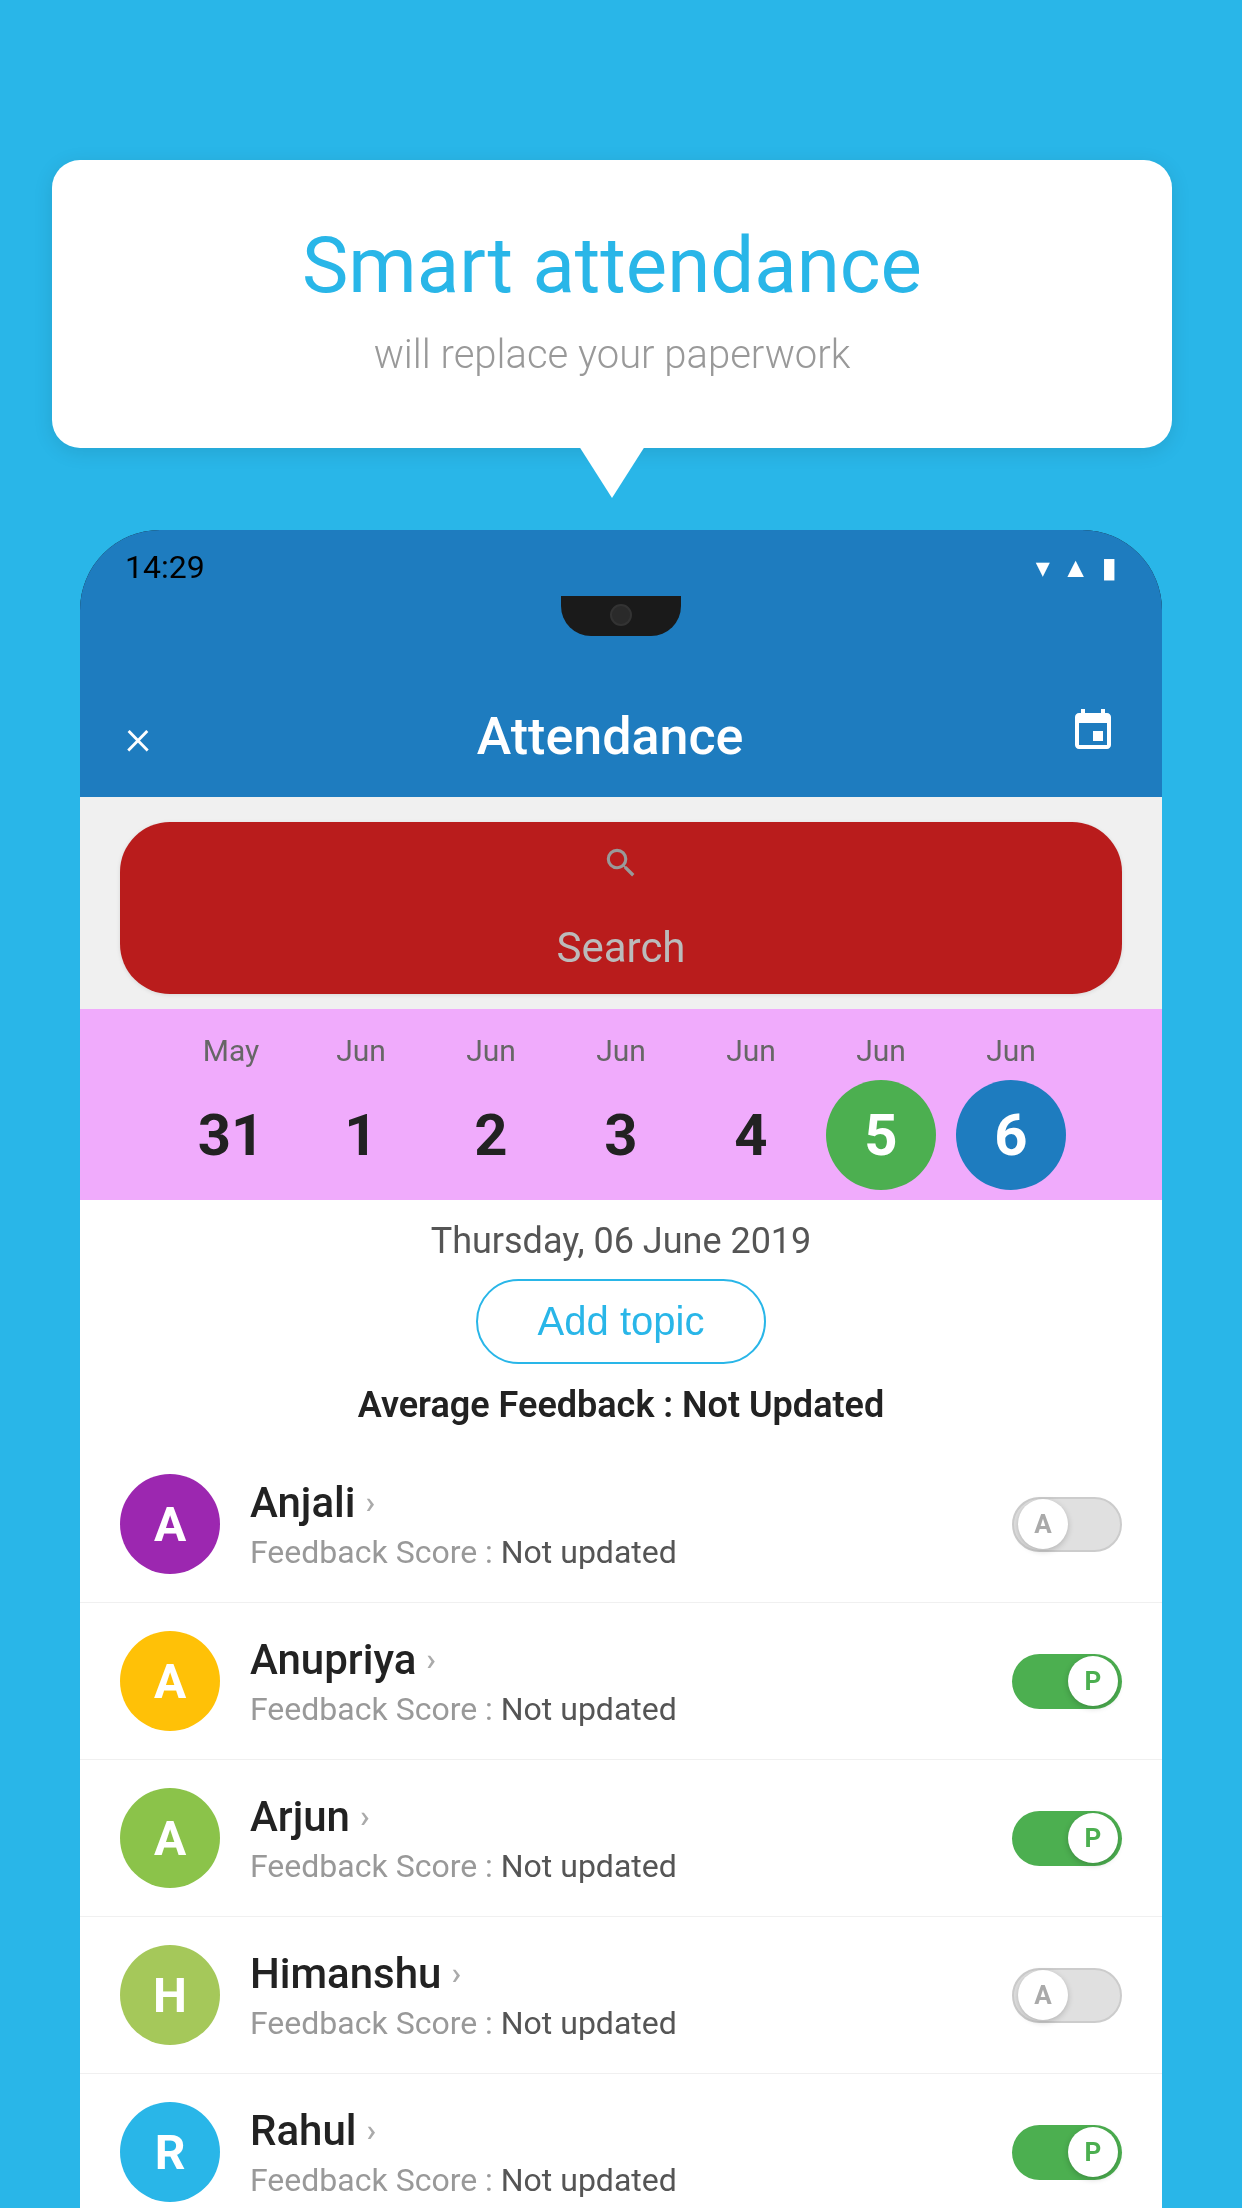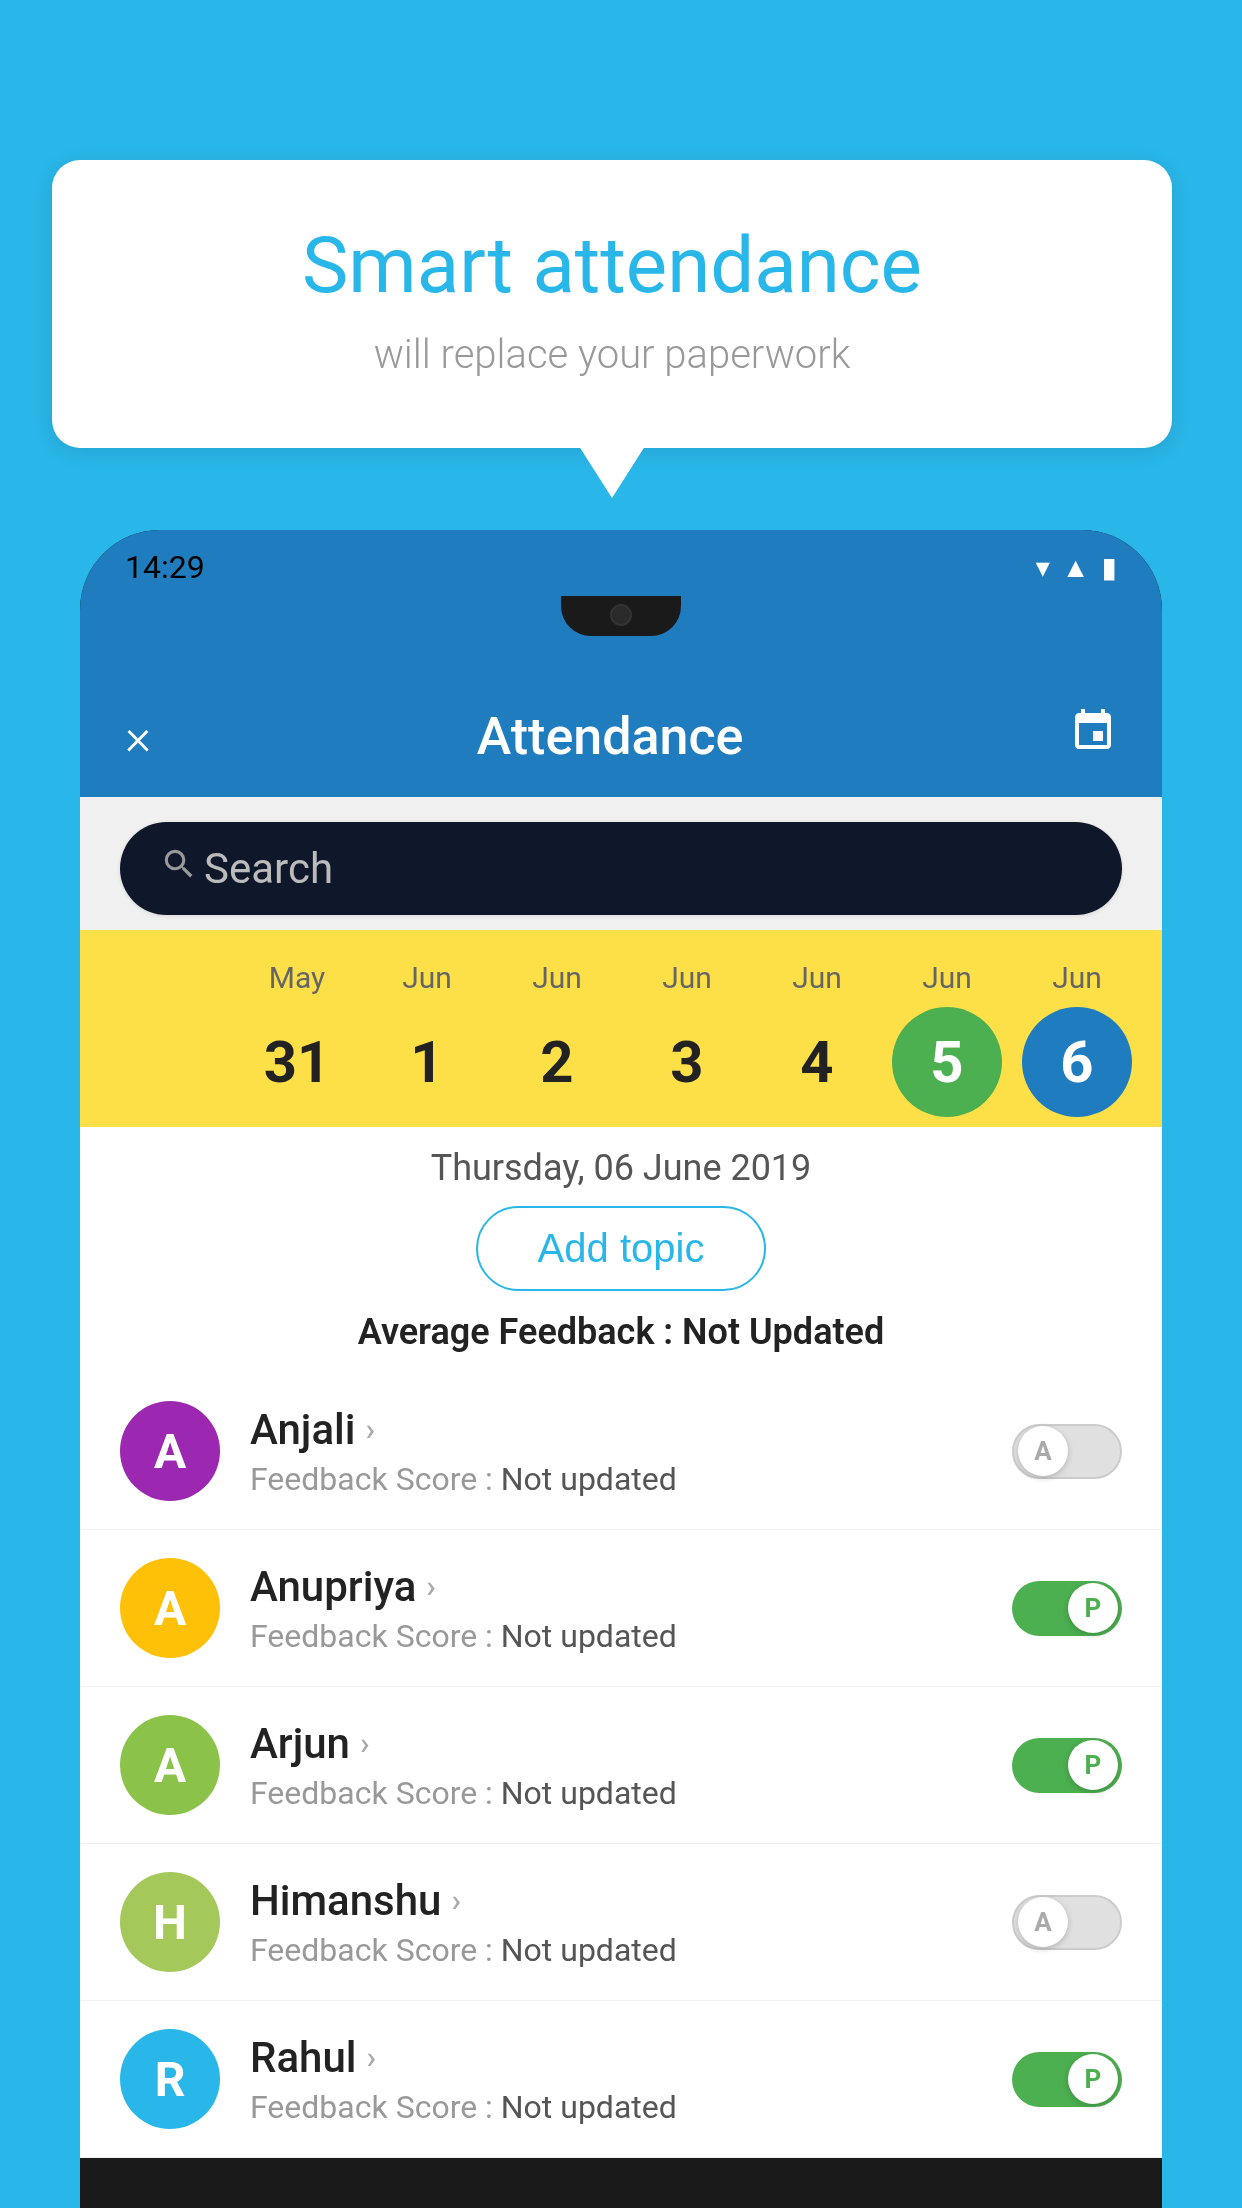--- a/index.html
+++ b/index.html
@@ -160,46 +160,47 @@
       overflow: hidden;
     }
 
     
     .search-container {
       padding: 25px 40px 15px;
       background: #f0f0f0;
     }
 
     .search-bar {
-      background: #0f172a;
+      background: #b91c1c;
       border-radius: 50px;
       padding: 22px 40px;
       display: flex;
       align-items: center;
-      gap: 6px;
+      gap: 32px;
       box-shadow: 0 1px 4px rgba(0,0,0,0.1);
+      flex-direction: column;
     }
 
     .search-icon-svg {
       color: #999;
       font-size: 38px;
     }
 
     .search-text {
       font-size: 42px;
       color: #bbb;
     }
 
     
     .calendar-strip {
-      padding: 30px 20px 10px;
-      display: flex;
-      justify-content: flex-end;
+      padding: 24px 20px 10px;
+      display: flex;
+      justify-content: center;
       align-items: flex-start;
-      background: #fde047;
+      background: #f0abfc;
     }
 
     .cal-day {
       display: flex;
       flex-direction: column;
       align-items: center;
       gap: 12px;
       cursor: pointer;
       min-width: 130px;
     }

